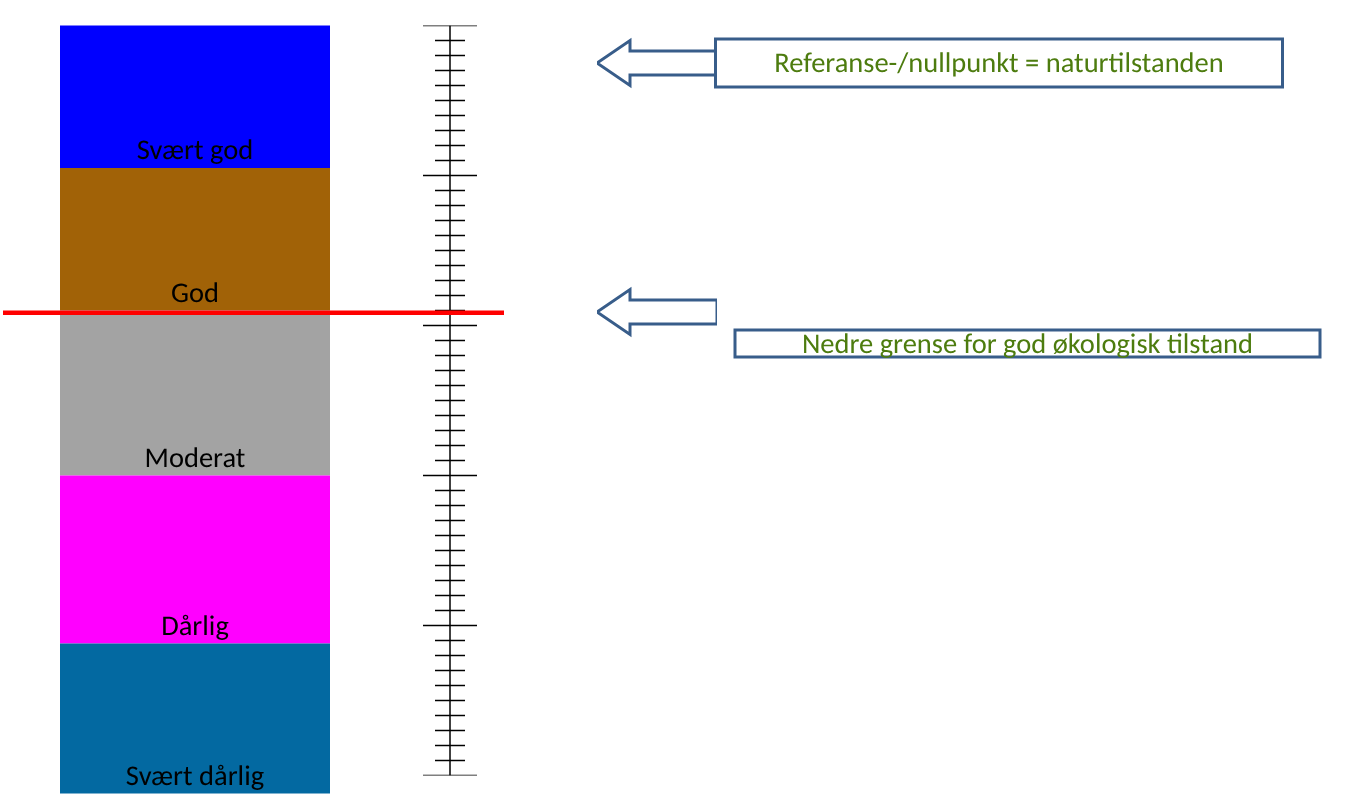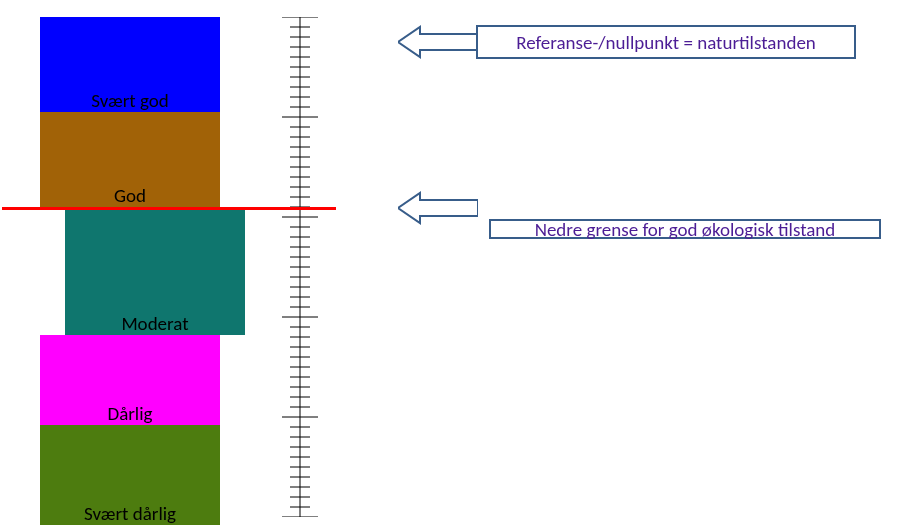--- a/index.html
+++ b/index.html
@@ -37,21 +37,21 @@
   .threshold-line {
     position: absolute;
     left: 2px;
     height: 3px;
     background: #ff0000;
   }
   .callout {
     position: absolute;
     border: 2px solid #385d8a;
     background: #fff;
-    color: #4c1d95;
+    color: #4d7c0f;
     font-size: 19px;
     display: flex;
     align-items: center;
     justify-content: center;
     padding: 4px 8px;
     box-sizing: border-box;
   }
   .arrow {
     position: absolute;
   }
@@ -59,27 +59,27 @@
 </head>
 <body>
 
 <div class="bar-column">
   <div class="segment" style="background: rgb(0, 0, 255); height: 95px;">
     <span>Svært god</span>
   </div>
   <div class="segment" style="background: #a16207; height: 95px;">
     <span>God</span>
   </div>
-  <div class="segment" style="background: #0f766e; height: 128px; margin-left: 25px;">
+  <div class="segment" style="background: #a3a3a3; height: 110px;">
     <span>Moderat</span>
   </div>
-  <div class="segment" style="background: rgb(255, 0, 255); height: 90px;">
+  <div class="segment" style="background: rgb(255, 0, 255); height: 112px;">
     <span>Dårlig</span>
   </div>
-  <div class="segment" style="background: #4d7c0f; height: 100px;">
+  <div class="segment" style="background: #0369a1; height: 100px;">
     <span>Svært dårlig</span>
   </div>
 </div>
 
 <svg class="ruler" width="40" height="500">
     <line x1="20" y1="0" x2="20" y2="500" stroke="#000" stroke-width="1"></line>
     <line x1="2" y1="0" x2="38" y2="0" stroke="#000" stroke-width="1"></line>
     <line x1="10" y1="10" x2="30" y2="10" stroke="#000" stroke-width="1"></line>
     <line x1="10" y1="20" x2="30" y2="20" stroke="#000" stroke-width="1"></line>
     <line x1="10" y1="30" x2="30" y2="30" stroke="#000" stroke-width="1"></line>

